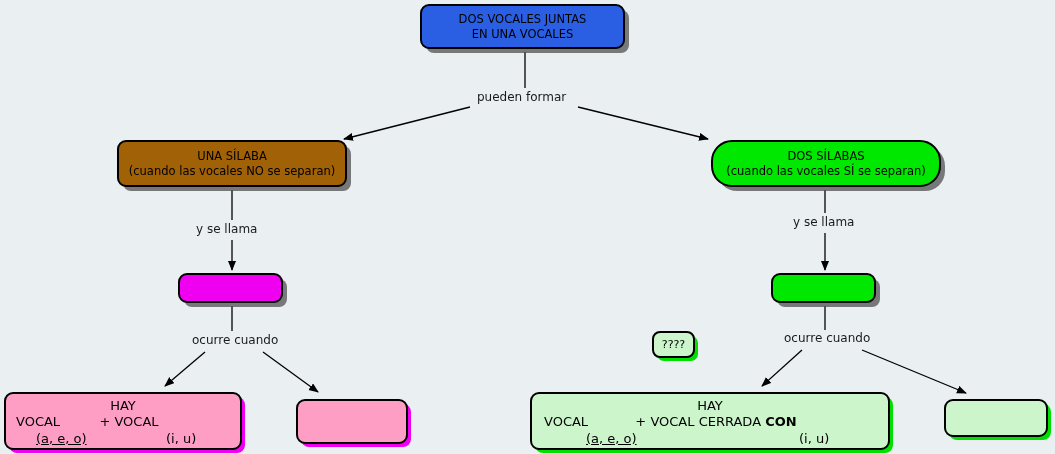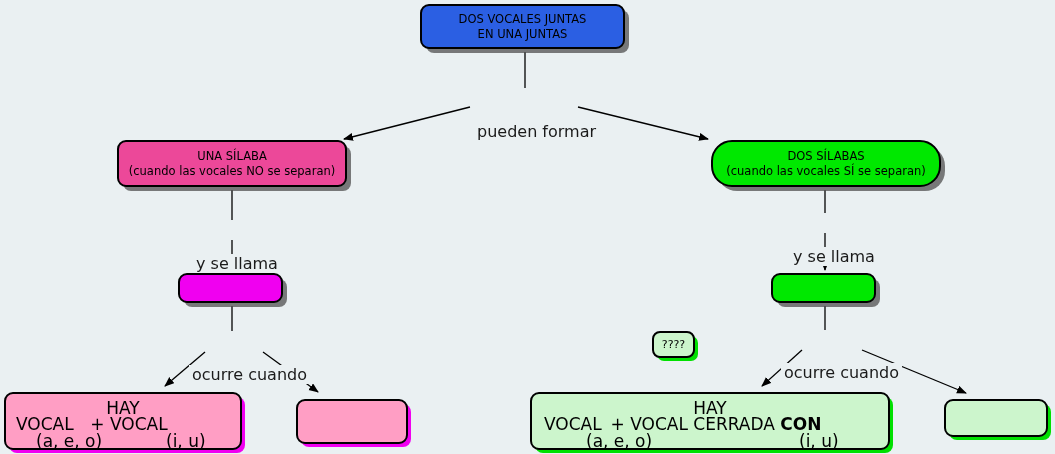--- a/index.html
+++ b/index.html
@@ -48,21 +48,21 @@
   .sh-mag   { box-shadow: 4px 4px 0 -1px #f000f0; }
 
   
   .n-root {
     left: 420px; top: 4px; width: 205px; height: 45px;
     background: #2b5fe3;
     font-size: 11.5px;
   }
   .n-una {
     left: 117px; top: 140px; width: 230px; height: 47px;
-    background: #ec4899;
+    background: #a16207;
     font-size: 11.5px;
   }
   .n-dos {
     left: 711px; top: 140px; width: 230px; height: 47px;
     background: #00e800;
     font-size: 11.5px;
     border-radius: 21px;
   }
   .n-mag-empty {
     left: 178px; top: 273px; width: 105px; height: 30px;
@@ -103,21 +103,21 @@
     justify-content: center;
     width: 100%;
   }
   .stack .ln { display: block; white-space: nowrap; }
 
   
   .hay-wrap {
     position: relative;
     width: 100%;
     height: 100%;
-    font-size: 17px;
+    font-size: 13px;
   }
   .hay-top {
     position: absolute;
     left: 0; right: 0;
     text-align: center;
     white-space: nowrap;
   }
   .hay-left {
     position: absolute;
     white-space: nowrap;
@@ -147,27 +147,26 @@
   .n-green-detail .hay-top      { top: 4px; }
   .n-green-detail .hay-left     { left: 12px; top: 20px; }
   .n-green-detail .hay-mid      { top: 20px; }
   .n-green-detail .hay-sub-left { left: 54px; top: 37px; }
   .n-green-detail .hay-sub-right{ left: 267px; top: 37px; }
   .bold { font-weight: bold; }
 
   
   .edge-label {
     position: absolute;
-    font-size: 16px;
+    font-size: 12px;
     color: #1a1a1a;
     white-space: nowrap;
     background: #eaf0f2;
     padding: 0 3px;
     z-index: 3;
-    margin-top: 32px;
   }
   .el-pueden   { left: 474px; top: 90px; }
   .el-llama-l  { left: 193px; top: 222px; }
   .el-llama-r  { left: 790px; top: 215px; }
   .el-ocurre-l { left: 189px; top: 333px; }
   .el-ocurre-r { left: 781px; top: 331px; }
 </style>
 </head>
 <body>
 
@@ -209,21 +208,21 @@
 
   <span class="edge-label el-pueden">pueden formar</span>
   <span class="edge-label el-llama-l">y se llama</span>
   <span class="edge-label el-llama-r">y se llama</span>
   <span class="edge-label el-ocurre-l">ocurre cuando</span>
   <span class="edge-label el-ocurre-r">ocurre cuando</span>
 
   <div class="node n-root sh-gray">
     <span class="stack">
       <span class="ln">DOS VOCALES JUNTAS</span>
-      <span class="ln">EN UNA JUNTAS</span>
+      <span class="ln">EN UNA VOCALES</span>
     </span>
   </div>
 
   <div class="node n-una sh-gray">
     <span class="stack">
       <span class="ln">UNA SÍLABA</span>
       <span class="ln">(cuando las vocales NO se separan)</span>
     </span>
   </div>
 

